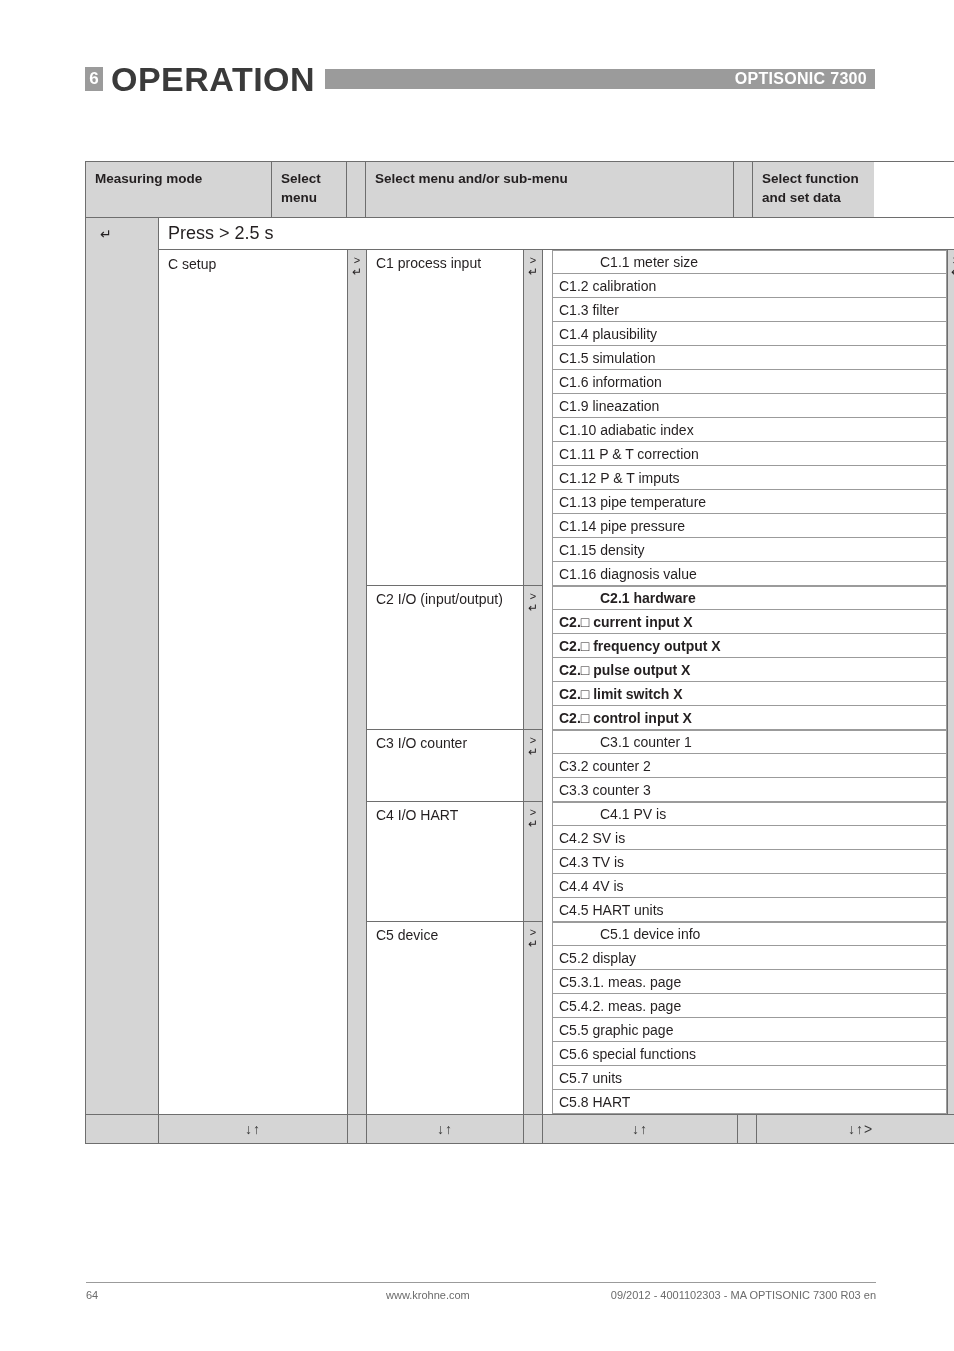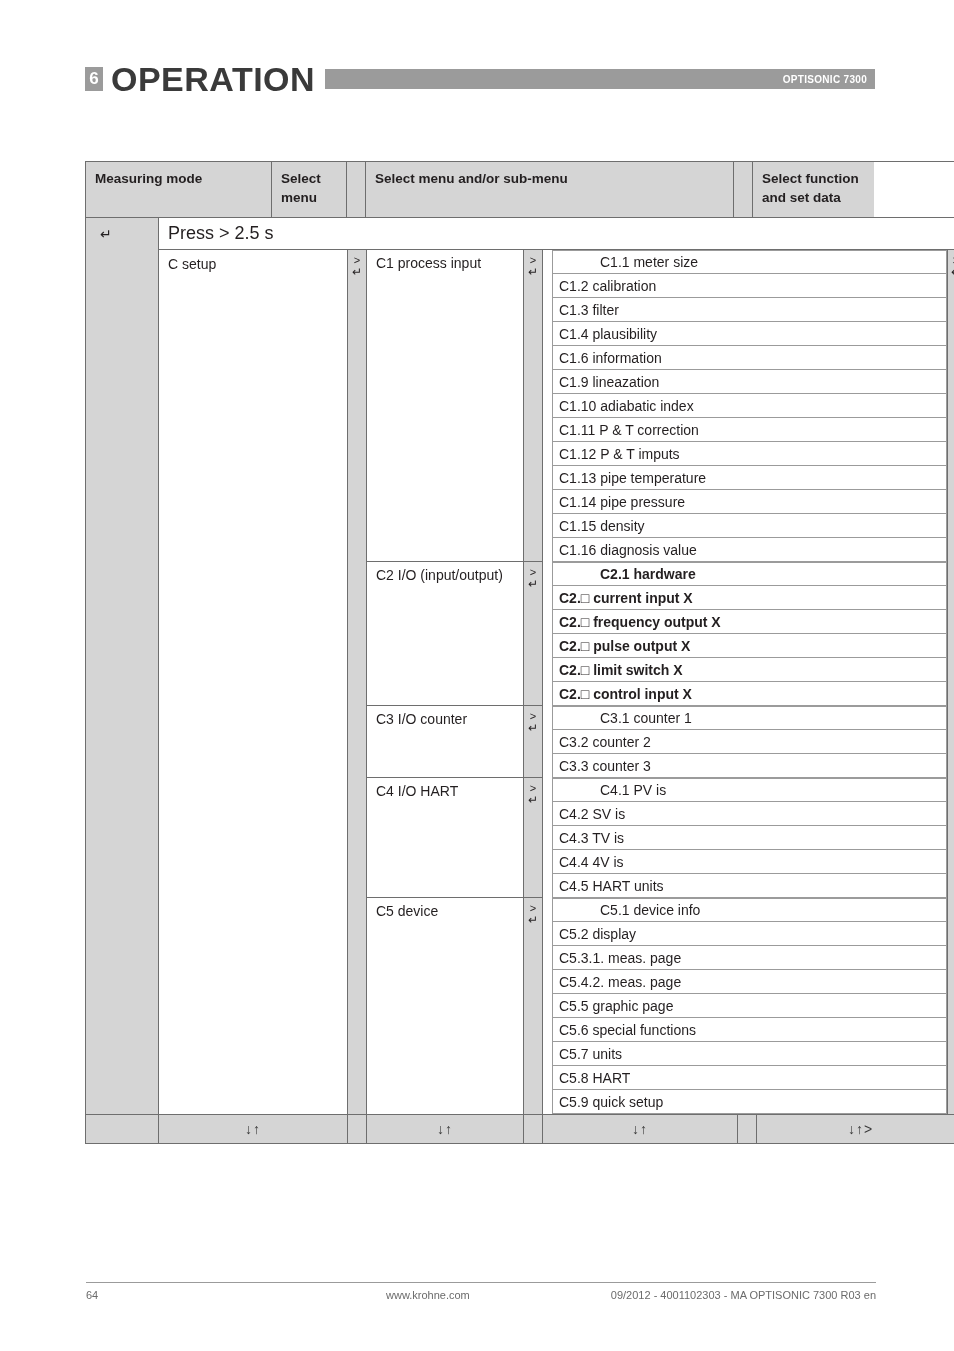--- a/index.html
+++ b/index.html
@@ -54,21 +54,21 @@
     background: #9b9b9b;
     margin-left: 10px;
     display: flex;
     align-items: center;
     justify-content: flex-end;
     padding-right: 8px;
     box-sizing: border-box;
   }
   .header-bar-text {
     color: #ffffff;
-    font-size: 10px;
+    font-size: 16px;
     font-weight: bold;
     letter-spacing: 0.3px;
     white-space: nowrap;
     margin-left: 21px;
   }
 
   
   .menu-table {
     position: absolute;
     left: 85px;
@@ -308,20 +308,21 @@
               <div class="arrow-stack">
                 <span class="gt">&gt;</span>
                 <span class="ret">↵</span>
               </div>
             </div>
             <div class="grp-items" style="position: relative;">
               <div class="sub-item">C1.1 meter size</div>
               <div class="sub-item">C1.2 calibration</div>
               <div class="sub-item">C1.3 filter</div>
               <div class="sub-item">C1.4 plausibility</div>
+              <div class="sub-item">C1.5 simulation</div>
               <div class="sub-item">C1.6 information</div>
               <div class="sub-item">C1.9 lineazation</div>
               <div class="sub-item">C1.10 adiabatic index</div>
               <div class="sub-item">C1.11 P &amp; T correction</div>
               <div class="sub-item">C1.12 P &amp; T imputs</div>
               <div class="sub-item">C1.13 pipe temperature</div>
               <div class="sub-item">C1.14 pipe pressure</div>
               <div class="sub-item">C1.15 density</div>
               <div class="sub-item">C1.16 diagnosis value</div>
               <div style="position: absolute; right: 0px; top: 0px; bottom: 0px; width: 17px; background: rgb(213, 213, 213); border-left: 1px solid rgb(110, 110, 110); box-sizing: border-box;">
@@ -392,21 +393,20 @@
             </div>
             <div class="grp-items" style="position: relative;">
               <div class="sub-item">C5.1 device info</div>
               <div class="sub-item">C5.2 display</div>
               <div class="sub-item">C5.3.1. meas. page</div>
               <div class="sub-item">C5.4.2. meas. page</div>
               <div class="sub-item">C5.5 graphic page</div>
               <div class="sub-item">C5.6 special functions</div>
               <div class="sub-item">C5.7 units</div>
               <div class="sub-item">C5.8 HART</div>
-              <div class="sub-item">C5.9 quick setup</div>
               <div style="position: absolute; right: 0px; top: 0px; bottom: 0px; width: 17px; background: rgb(213, 213, 213); border-left: 1px solid rgb(110, 110, 110); box-sizing: border-box;"></div>
             </div>
           </div>
         </div>
     </div>
 
   </div>
 
   <div class="mt-row footer-row">
     <div class="f-mm"></div>

